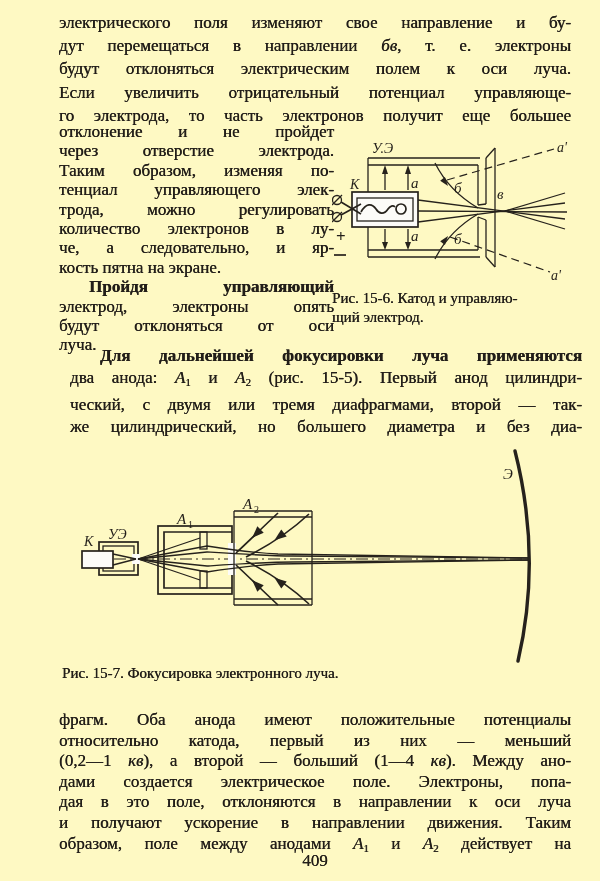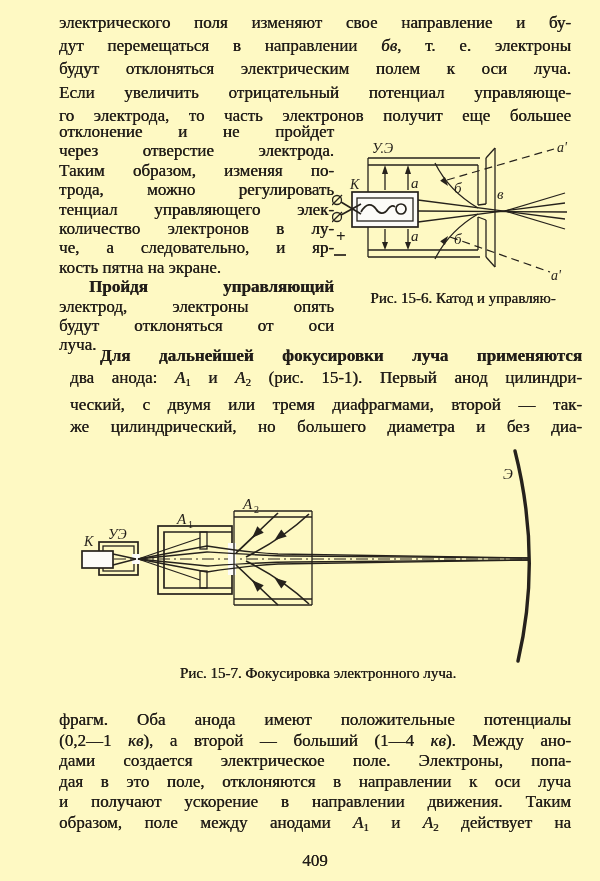--- a/index.html
+++ b/index.html
@@ -13,21 +13,21 @@
   .col-left{left:59px;top:122px;width:275px;line-height:19.4px;}
   .p-mid   {left:70px;top:345px;width:512px;line-height:22.4px;}
   .p-bottom{left:59px;top:710px;width:512px;line-height:20.6px;}
   .tl{text-align:justify;text-shadow:0.35px 0 0 currentColor;}
   .tl.just{text-align-last:justify;}
   .tl.ind{text-indent:30px;font-weight:bold;}
   .it{font-style:italic;}
   .sub{font-size:11px;vertical-align:-3px;}
   .fig156{position:absolute;left:332px;top:136px;width:262px;}
   .fig157{position:absolute;left:58px;top:446px;width:518px;}
-  .cap{font-size:15px;line-height:18.5px;text-align:center;text-shadow:0.3px 0 0 currentColor;}
+  .cap{font-size:15px;line-height:18.5px;text-align:left;text-shadow:0.3px 0 0 currentColor;}
   .cap156{margin-top:3px;}
   .cap157{position:absolute;left:62px;top:664px;width:512px;}
   .pagenum{position:absolute;left:59px;top:851px;width:512px;text-align:center;font-size:17px;text-shadow:0.3px 0 0 currentColor;}
   svg{display:block;}
   .ln{stroke:#26221c;stroke-width:1.3;fill:none;}
   .ln2{stroke:#26221c;stroke-width:1.7;fill:none;}
   .lnThick{stroke:#26221c;stroke-width:3.4;fill:none;stroke-linecap:round;}
   .dash{stroke:#26221c;stroke-width:1.2;fill:none;stroke-dasharray:8 5;}
   .axis{stroke:#26221c;stroke-width:1;fill:none;stroke-dasharray:12 4 2 4;}
   .fillDark{fill:#26221c;stroke:none;}
@@ -47,22 +47,22 @@
       <div class="tl just"><span>дут перемещаться в направлении </span><span class="it">бв</span><span>, т. е. электроны</span></div>
       <div class="tl just"><span>будут отклоняться электрическим полем к оси луча.</span></div>
       <div class="tl just"><span>Если увеличить отрицательный потенциал управляюще-</span></div>
       <div class="tl just"><span>го электрода, то часть электронов получит еще большее</span></div>
     </div>
 
   <div class="txt col-left">
       <div class="tl just"><span>отклонение и не пройдет</span></div>
       <div class="tl just"><span>через отверстие электрода.</span></div>
       <div class="tl just"><span>Таким образом, изменяя по-</span></div>
+      <div class="tl just"><span>тенциал управляющего элек-</span></div>
       <div class="tl just"><span>трода, можно регулировать</span></div>
-      <div class="tl just"><span>тенциал управляющего элек-</span></div>
       <div class="tl just"><span>количество электронов в лу-</span></div>
       <div class="tl just"><span>че, а следовательно, и яр-</span></div>
       <div class="tl"><span>кость пятна на экране.</span></div>
       <div class="tl just ind"><span>Пройдя управляющий</span></div>
       <div class="tl just"><span>электрод, электроны опять</span></div>
       <div class="tl just"><span>будут отклоняться от оси</span></div>
       <div class="tl"><span>луча.</span></div>
     </div>
 
   <div class="fig156">
@@ -133,26 +133,27 @@
       <text class="svgtxt big" x="79" y="52">а</text>
       <text class="svgtxt big" x="79" y="105">а</text>
       <text class="svgtxt big" x="122" y="57">б</text>
       <text class="svgtxt big" x="122" y="108">б</text>
       <text class="svgtxt big" x="165" y="63">в</text>
       <text class="svgtxt" x="225" y="16">а'</text>
       <text class="svgtxt" x="219" y="144">а'</text>
     </svg>
     <div class="cap cap156">
       <div>Рис. 15-6. Катод и управляю-</div>
+      <div>щий электрод.</div>
     </div>
   </div>
 
   <div class="txt p-mid">
       <div class="tl just ind"><span>Для дальнейшей фокусировки луча применяются</span></div>
-      <div class="tl just"><span>два анода: </span><span class="it">А</span><span class="sub">1</span><span> и </span><span class="it">А</span><span class="sub">2</span><span> (рис. 15-1). Первый анод цилиндри-</span></div>
+      <div class="tl just"><span>два анода: </span><span class="it">А</span><span class="sub">1</span><span> и </span><span class="it">А</span><span class="sub">2</span><span> (рис. 15-5). Первый анод цилиндри-</span></div>
       <div class="tl just"><span>ческий, с двумя или тремя диафрагмами, второй — так-</span></div>
       <div class="tl just"><span>же цилиндрический, но большего диаметра и без диа-</span></div>
     </div>
 
   <div class="fig157">
     <svg width="518" height="218" viewBox="0 0 518 218">
 
       <line class="axis" x1="56" y1="113" x2="468" y2="113"></line>
 
       <g>
@@ -210,20 +211,21 @@
       <text class="svgsub" x="130" y="82">1</text>
       <text class="svgtxt big" x="185" y="63">А</text>
       <text class="svgsub" x="196" y="67">2</text>
       <text class="svgtxt big" x="445" y="33">Э</text>
     </svg>
   </div>
   <div class="cap cap157">Рис. 15-7. Фокусировка электронного луча.</div>
 
   <div class="txt p-bottom">
       <div class="tl just"><span>фрагм. Оба анода имеют положительные потенциалы</span></div>
+      <div class="tl just"><span>относительно катода, первый из них — меньший</span></div>
       <div class="tl just"><span>(0,2—1 </span><span class="it">кв</span><span>), а второй — больший (1—4 </span><span class="it">кв</span><span>). Между ано-</span></div>
       <div class="tl just"><span>дами создается электрическое поле. Электроны, попа-</span></div>
       <div class="tl just"><span>дая в это поле, отклоняются в направлении к оси луча</span></div>
       <div class="tl just"><span>и получают ускорение в направлении движения. Таким</span></div>
       <div class="tl just"><span>образом, поле между анодами </span><span class="it">А</span><span class="sub">1</span><span> и </span><span class="it">А</span><span class="sub">2</span><span> действует на</span></div>
     </div>
 
   <div class="pagenum">409</div>
 
 </div>

